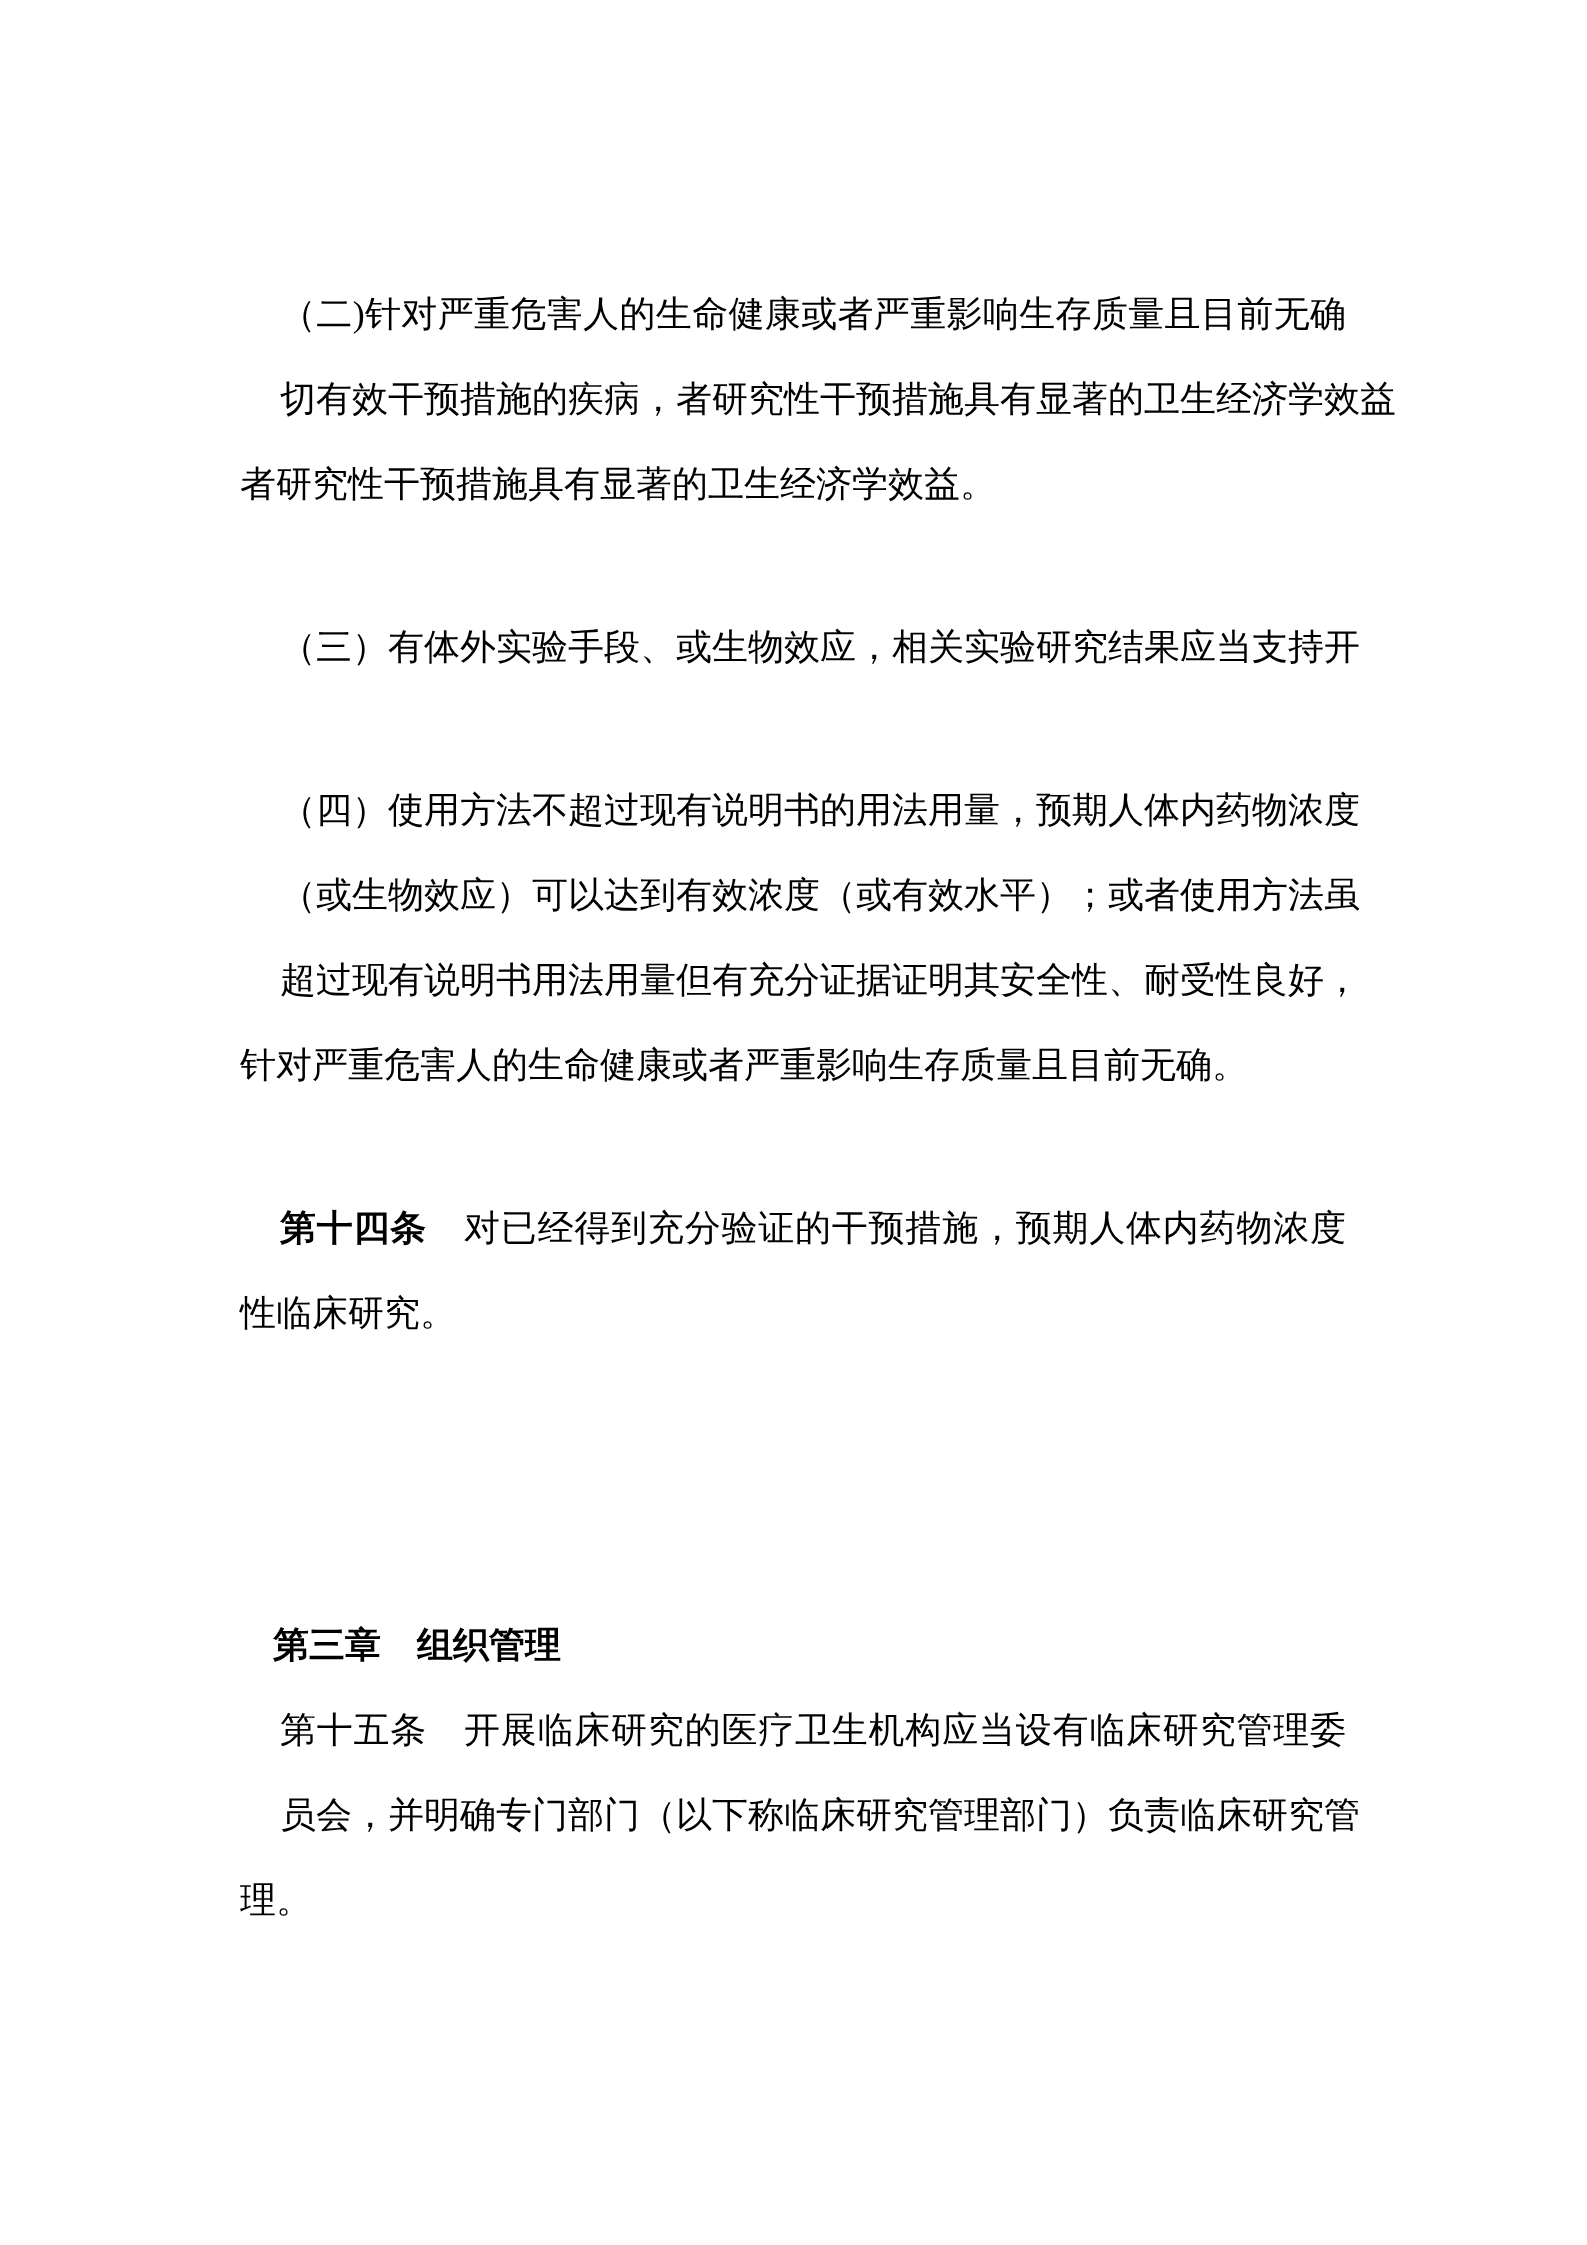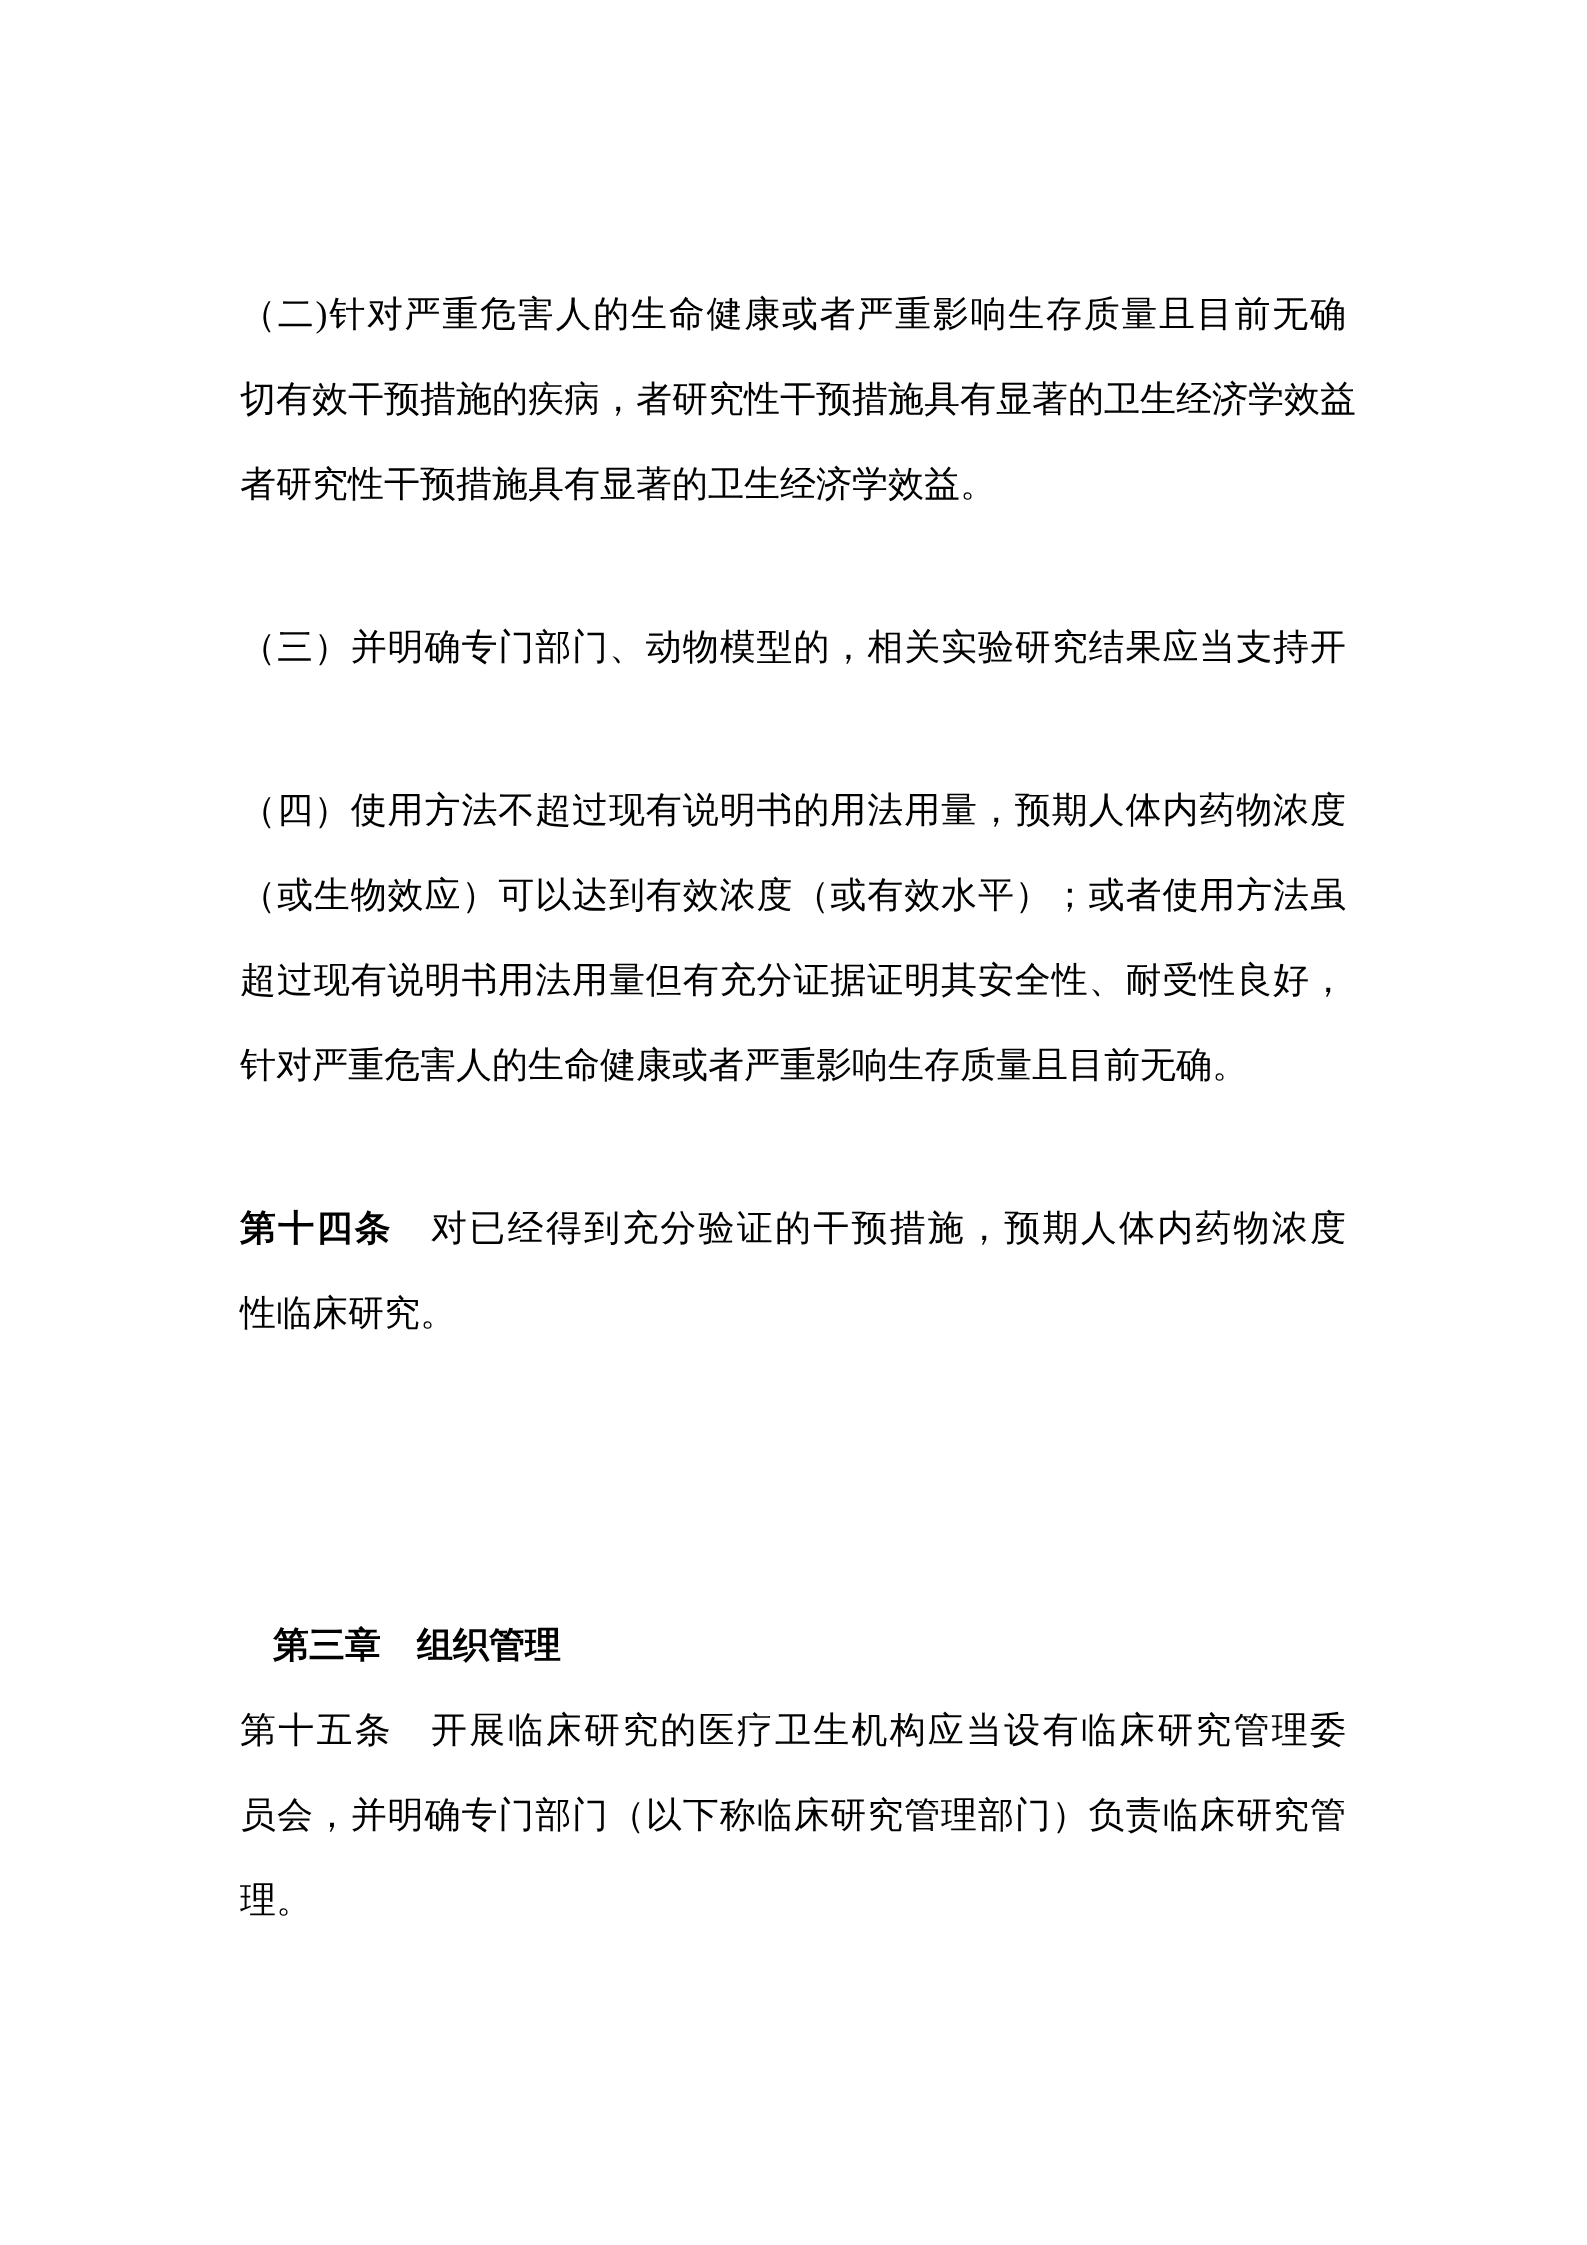--- a/index.html
+++ b/index.html
@@ -29,40 +29,41 @@
     height: 85px;
     line-height: 85px;
     font-size: 36px;
     white-space: nowrap;
     color: #000000;
   }
   .line.fill {
     text-align: justify;
     text-align-last: justify;
     text-justify: inter-character;
+    margin-left: 40px;
   }
   .line.last {
     text-align: left;
     text-align-last: left;
   }
   .bold { font-weight: bold; }
 </style>
 </head>
 <body>
 
 <div class="doc">
 
   <div class="para">
     <div class="line fill">（二)针对严重危害人的生命健康或者严重影响生存质量且目前无确</div>
     <div class="line fill">切有效干预措施的疾病，者研究性干预措施具有显著的卫生经济学效益</div>
     <div class="line last">者研究性干预措施具有显著的卫生经济学效益。</div>
   </div>
 
   <div class="para">
-    <div class="line fill">（三）并明确专门部门、动物模型的，相关实验研究结果应当支持开</div>
+    <div class="line fill">（三）有体外实验手段、或生物效应，相关实验研究结果应当支持开</div>
   </div>
 
   <div class="para">
     <div class="line fill">（四）使用方法不超过现有说明书的用法用量，预期人体内药物浓度</div>
     <div class="line fill">（或生物效应）可以达到有效浓度（或有效水平）；或者使用方法虽</div>
     <div class="line fill">超过现有说明书用法用量但有充分证据证明其安全性、耐受性良好，</div>
     <div class="line last">针对严重危害人的生命健康或者严重影响生存质量且目前无确。</div>
   </div>
 
   <div class="para">

